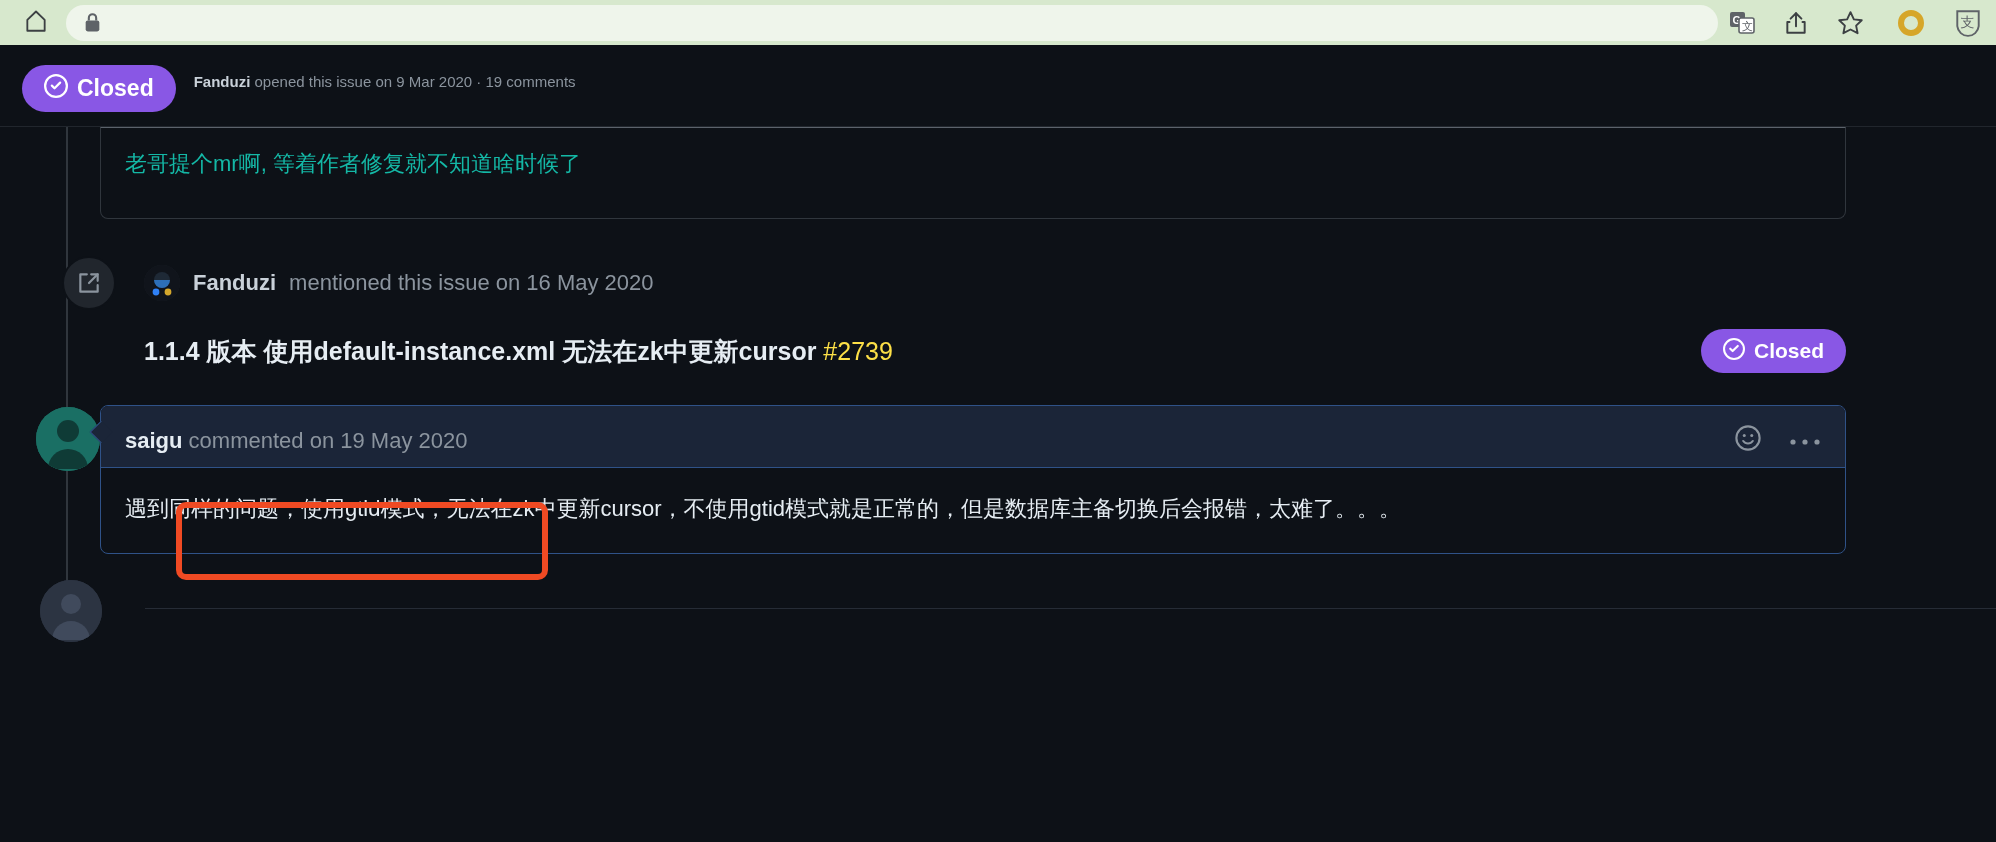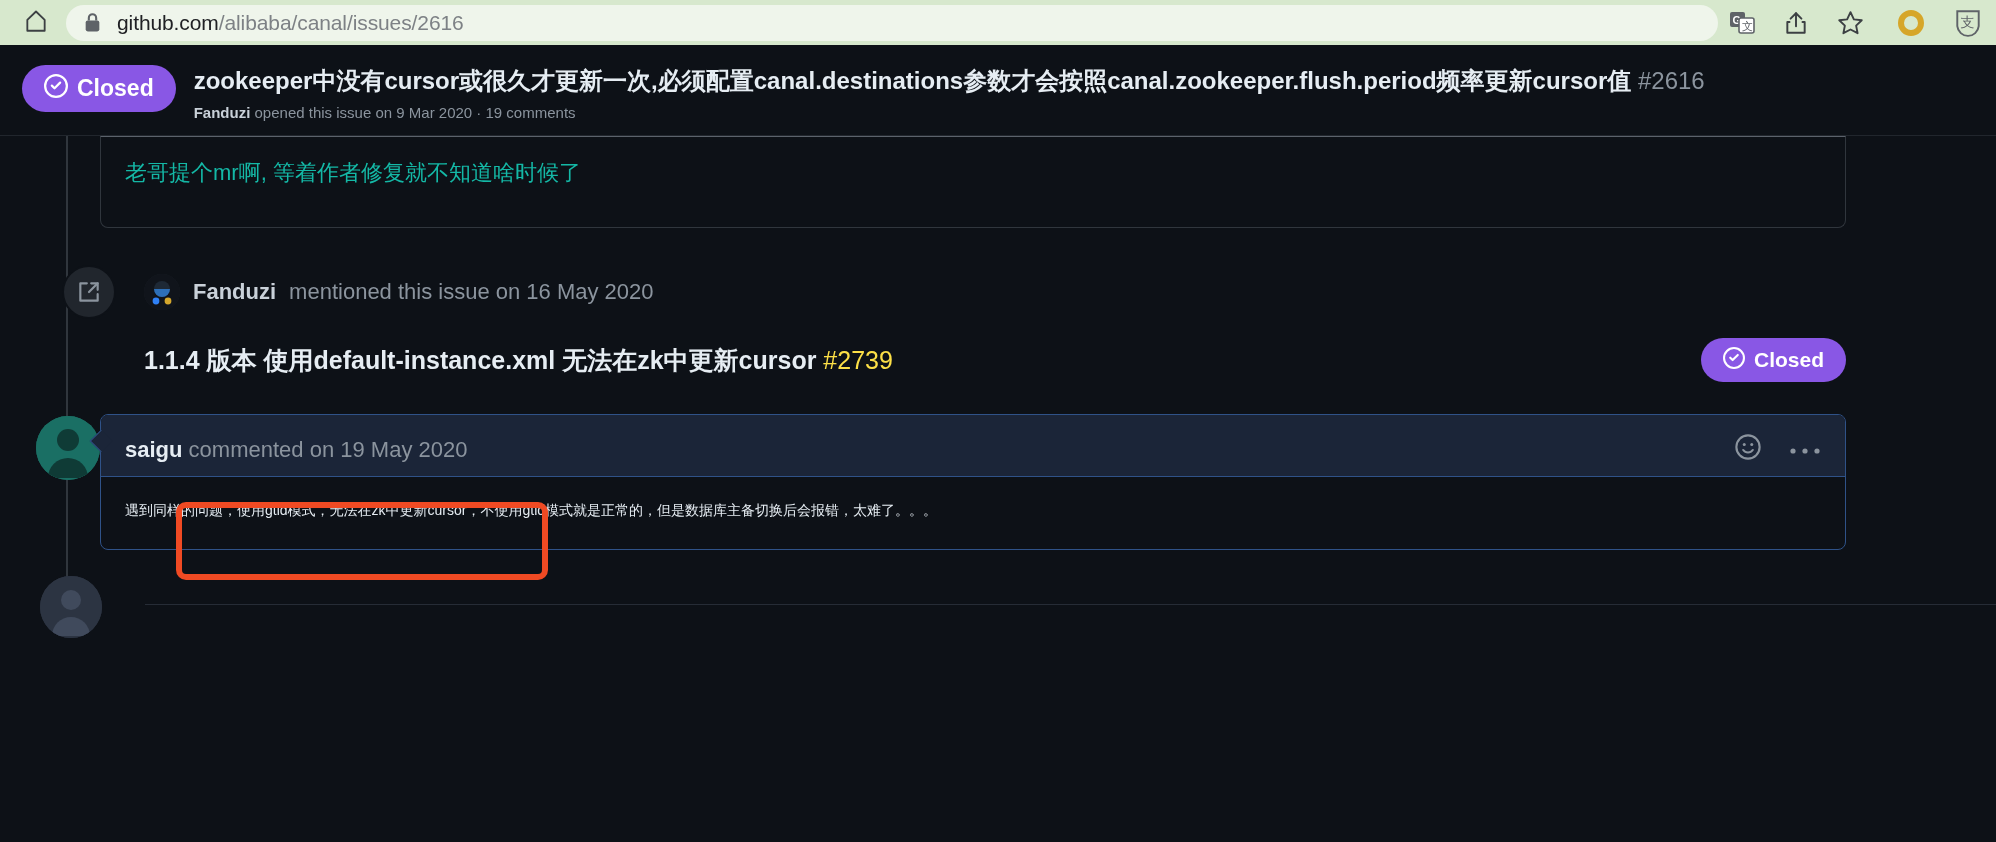--- a/index.html
+++ b/index.html
@@ -230,21 +230,21 @@
     align-items: center;
     justify-content: space-between;
     padding: 8px 24px 0 24px;
     font-size: 22px;
     color: #8b949e;
   }
   .hl-header .who { color: #e6edf3; font-weight: bold; }
   .hl-actions { display: flex; align-items: center; gap: 26px; }
   .hl-body {
     padding: 22px 24px 26px 24px;
-    font-size: 14px;
+    font-size: 22px;
     line-height: 1.7;
     color: #e6edf3;
   }
   
   .notch {
     position: absolute;
     left: 71px;
     top: 19px;
     width: 16px; height: 16px;
     background: #1b2538;
@@ -306,23 +306,20 @@
       </svg>
     </span>
   </div>
 
   <div class="url-field">
     <span class="lock-icon">
       <svg width="17" height="21" viewBox="0 0 16 20">
         <rect x="1.5" y="8" width="13" height="10.5" rx="2" fill="#5f6368"></rect>
         <path d="M4.5 8.2 V5.6 a3.5 3.5 0 0 1 7 0 V8.2" stroke="#5f6368" stroke-width="2" fill="none"></path>
       </svg>
-    </span>
-    <span class="url-text">
-      <span class="host">github.com</span><span class="path">/alibaba/canal/issues/2616</span>
     </span>
   </div>
 
   <div class="chrome-actions">
     <div class="chrome-ico">
       <svg width="26" height="26" viewBox="0 0 26 26">
         <rect x="1" y="2" width="15" height="15" rx="2" fill="#5f6368"></rect>
         <text x="3.5" y="13.5" font-size="11" font-weight="bold" fill="#ffffff" font-family="Liberation Sans, sans-serif">G</text>
         <rect x="10" y="8" width="15" height="15" rx="2" fill="#ffffff" stroke="#5f6368" stroke-width="1.6"></rect>
         <text x="13" y="20" font-size="11" fill="#5f6368" font-family="DejaVu Sans, sans-serif">文</text>
@@ -359,24 +356,20 @@
     <div class="state-badge">
       <span>
         <svg width="24" height="24" viewBox="0 0 16 16" fill="#ffffff">
           <path d="M8 0a8 8 0 1 1 0 16A8 8 0 0 1 8 0zm0 1.5a6.5 6.5 0 1 0 0 13 6.5 6.5 0 0 0 0-13z"></path>
           <path d="M11.28 5.22a.75.75 0 0 1 0 1.06l-3.75 3.75a.75.75 0 0 1-1.06 0L4.72 8.28a.75.75 0 1 1 1.06-1.06L7 8.44l3.22-3.22a.75.75 0 0 1 1.06 0z"></path>
         </svg>
       </span>
       <span>Closed</span>
     </div>
     <div class="issue-head-text">
-      <div class="issue-title">
-        <span>zookeeper中没有cursor或很久才更新一次,必须配置canal.destinations参数才会按照canal.zookeeper.flush.period频率更新cursor值</span>
-        <span class="issue-number">#2616</span>
-      </div>
       <div class="issue-sub">
         <span class="author">Fanduzi</span>
         <span>opened this issue on 9 Mar 2020 · 19 comments</span>
       </div>
     </div>
   </div>
 
   <div class="timeline">
     <div class="tl-rail"></div>
 

